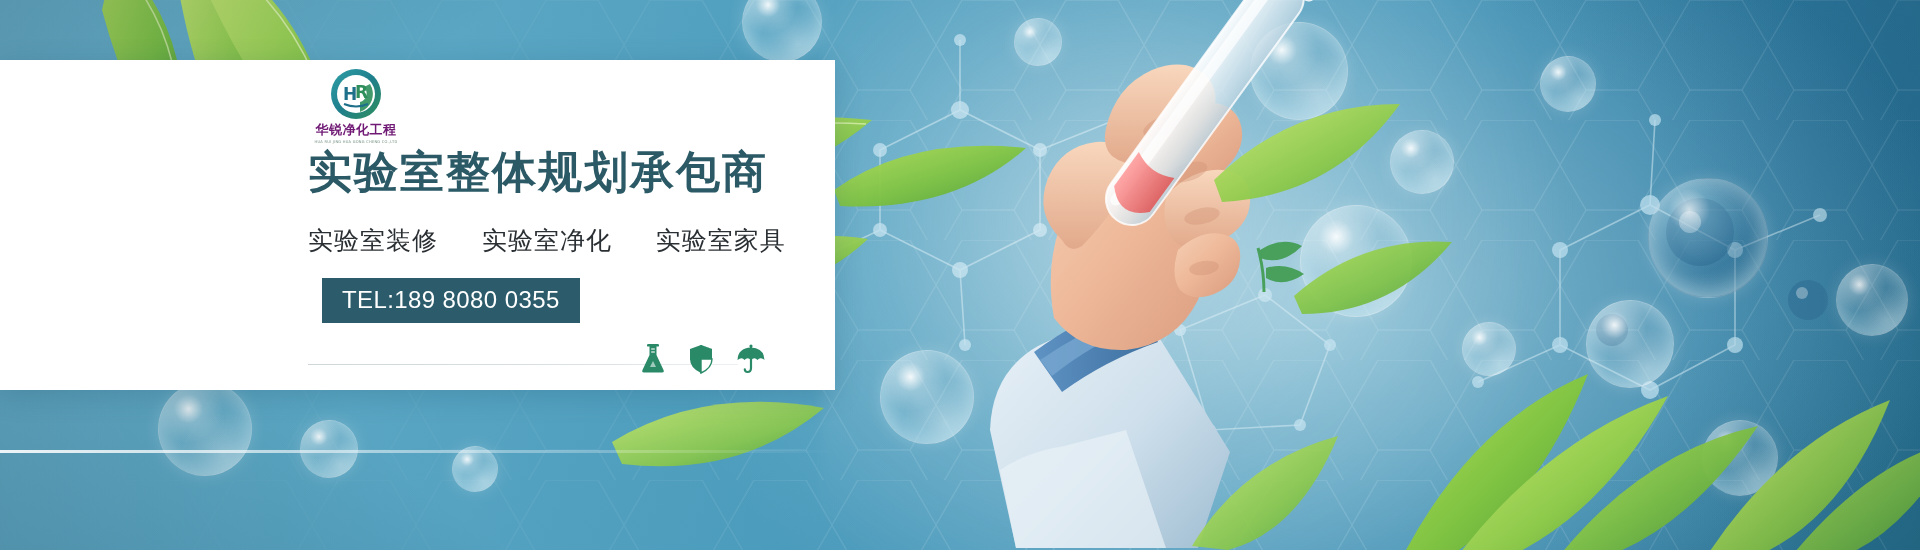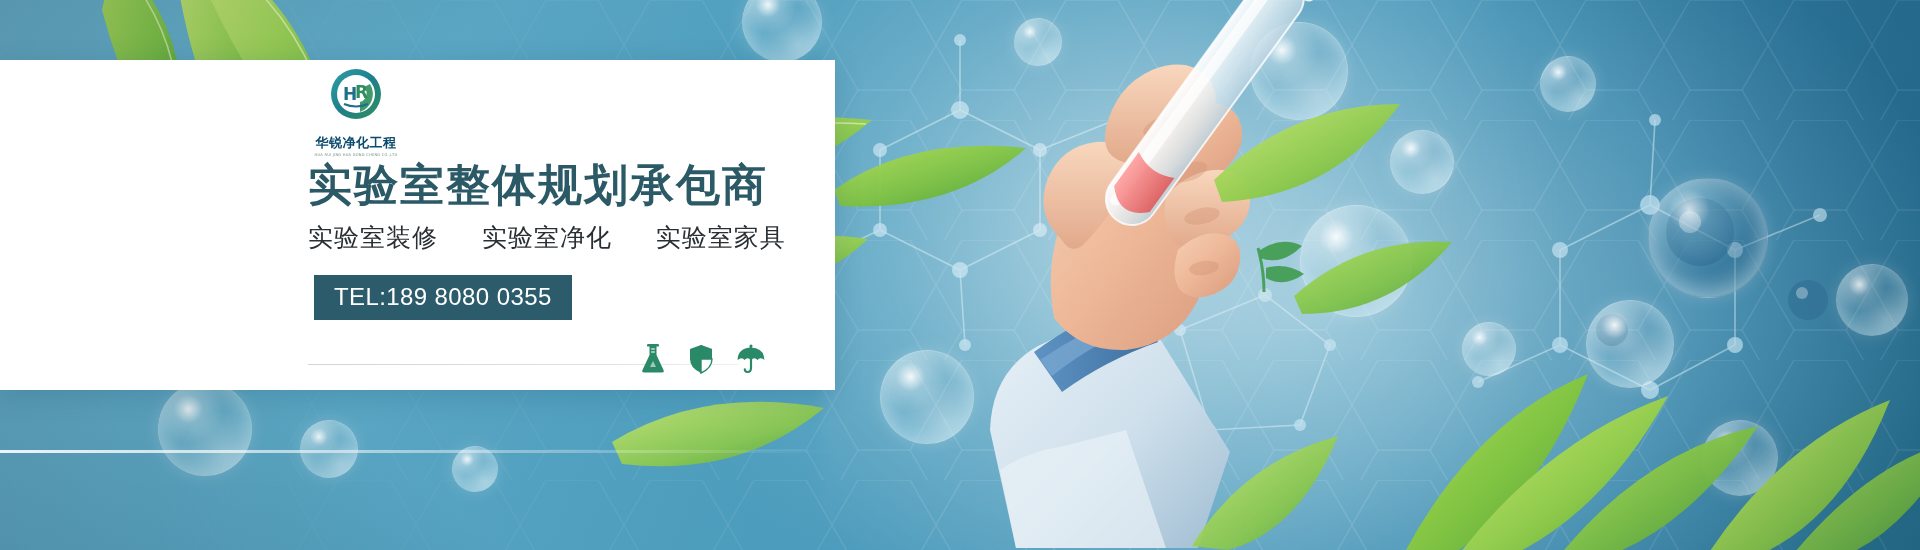--- a/index.html
+++ b/index.html
@@ -68,51 +68,51 @@
     background:#ffffff;
     box-shadow:0 6px 26px rgba(20,70,95,.20);
   }
   .card-inner{position:absolute;left:308px;top:8px;width:520px;}
 
   .logo-block{display:flex;flex-direction:column;align-items:center;width:92px;margin-left:2px;}
   .logo-mark{width:52px;height:52px;}
   .logo-mark svg{display:block;}
   .logo-cn{
     font-family:"DejaVu Sans",sans-serif;
-    font-size:13px;font-weight:bold;color:#0c4a6e;letter-spacing:.5px;
-    margin-top:14px;white-space:nowrap;
+    font-size:13px;font-weight:bold;color:#701a75;letter-spacing:.5px;
+    margin-top:1px;white-space:nowrap;
   }
   .logo-py{
     font-family:"DejaVu Sans",sans-serif;
     font-size:3.6px;color:#6f8f7d;letter-spacing:.25px;
     margin-top:1px;white-space:nowrap;transform:scaleY(1.05);
   }
 
   .headline{
     font-family:"DejaVu Sans",sans-serif;
     font-size:44px;font-weight:bold;color:#2b5a66;
     letter-spacing:2px;line-height:1;
     margin:6px 0 8px 0;white-space:nowrap;
   }
   .subline{
     font-family:"Liberation Sans",sans-serif;
     font-size:21px;color:#4b7d89;font-weight:300;
     letter-spacing:.2px;margin:9px 0 0 2px;white-space:nowrap;
   }
-  .services{margin-top:12px;}
+  .services{margin-top:28px;}
   .svc-row{
     font-family:"DejaVu Sans",sans-serif;
     font-size:25px;color:#2a2f33;letter-spacing:1px;
     line-height:1.5;white-space:nowrap;
   }
   .svc-row .gap-l{display:inline-block;width:26px;}
   .svc-row .gap-s{display:inline-block;width:16px;}
 
   .tel-btn{
-    display:inline-block;margin-top:18px;margin-left:6px;
+    display:inline-block;margin-top:18px;margin-left:14px;
     background:#2c5c6b;color:#ffffff;
     font-family:"Liberation Sans",sans-serif;
     font-size:24px;letter-spacing:.4px;
     padding:8px 20px 9px 20px;white-space:nowrap;
   }
 
   .rule{
     position:absolute;left:308px;top:304px;width:430px;height:1px;
     background:linear-gradient(90deg,#cfd6d8 0%,#dde3e5 70%,#eef1f2 100%);
   }

